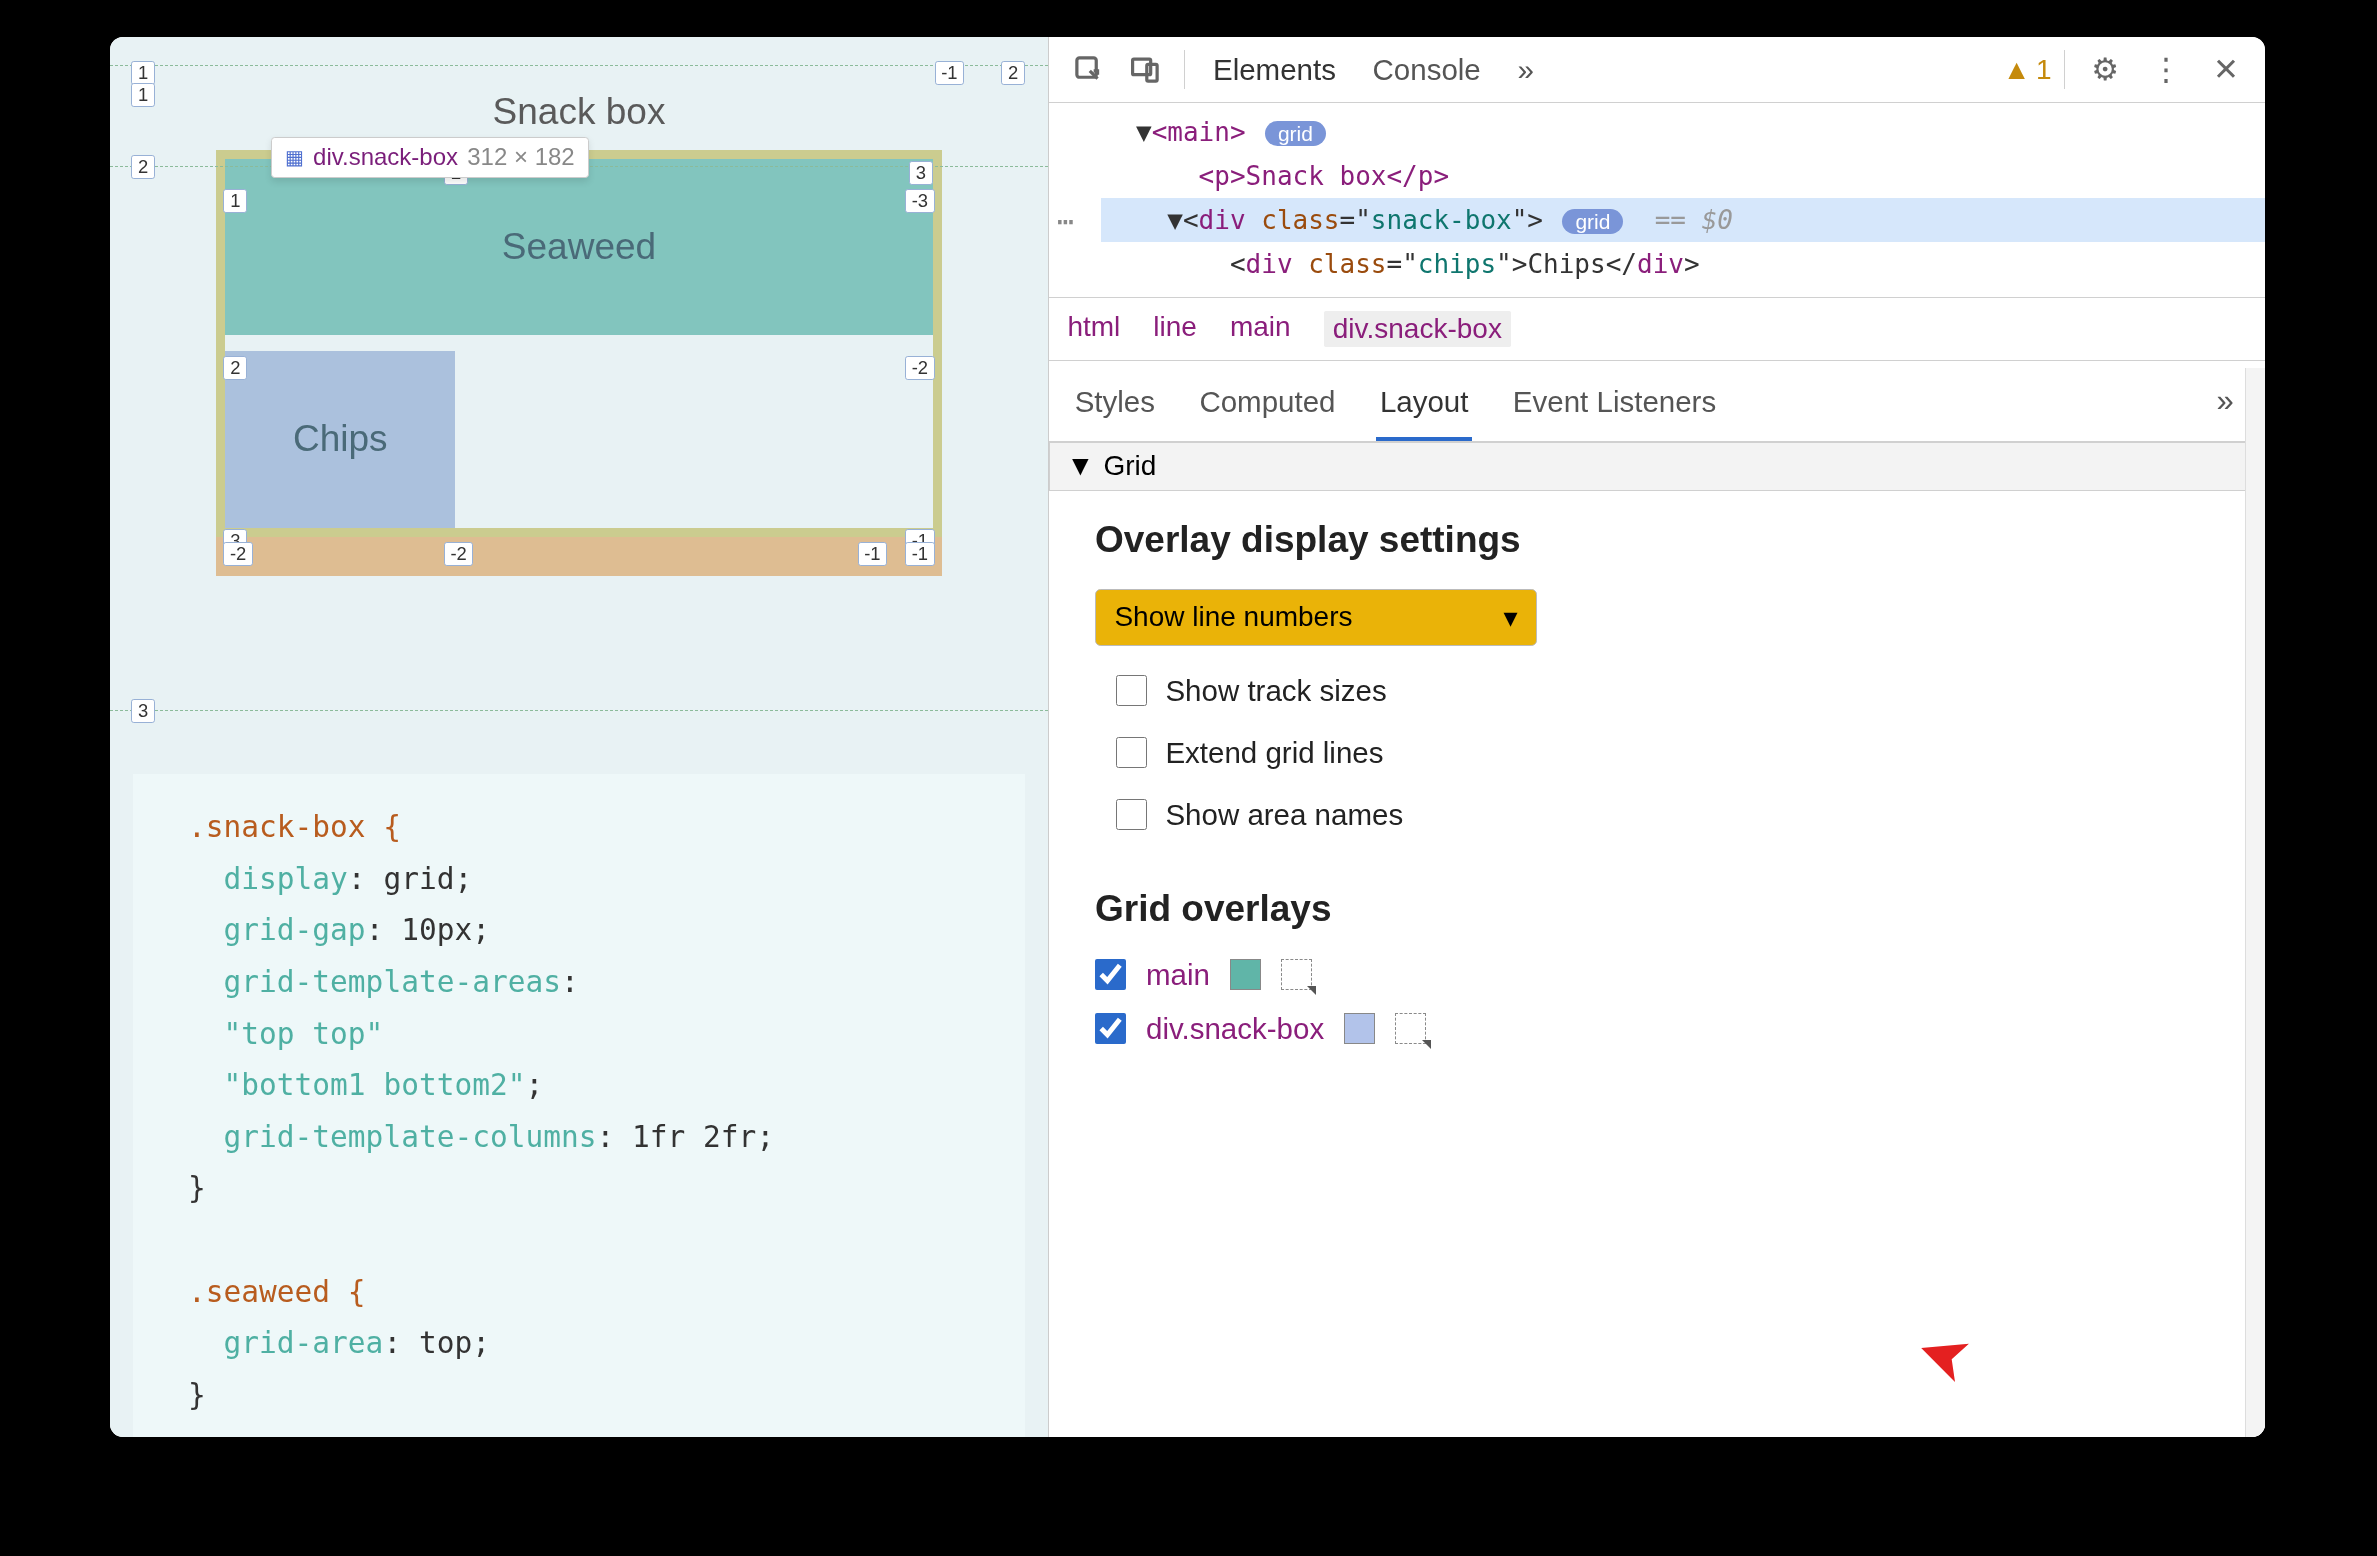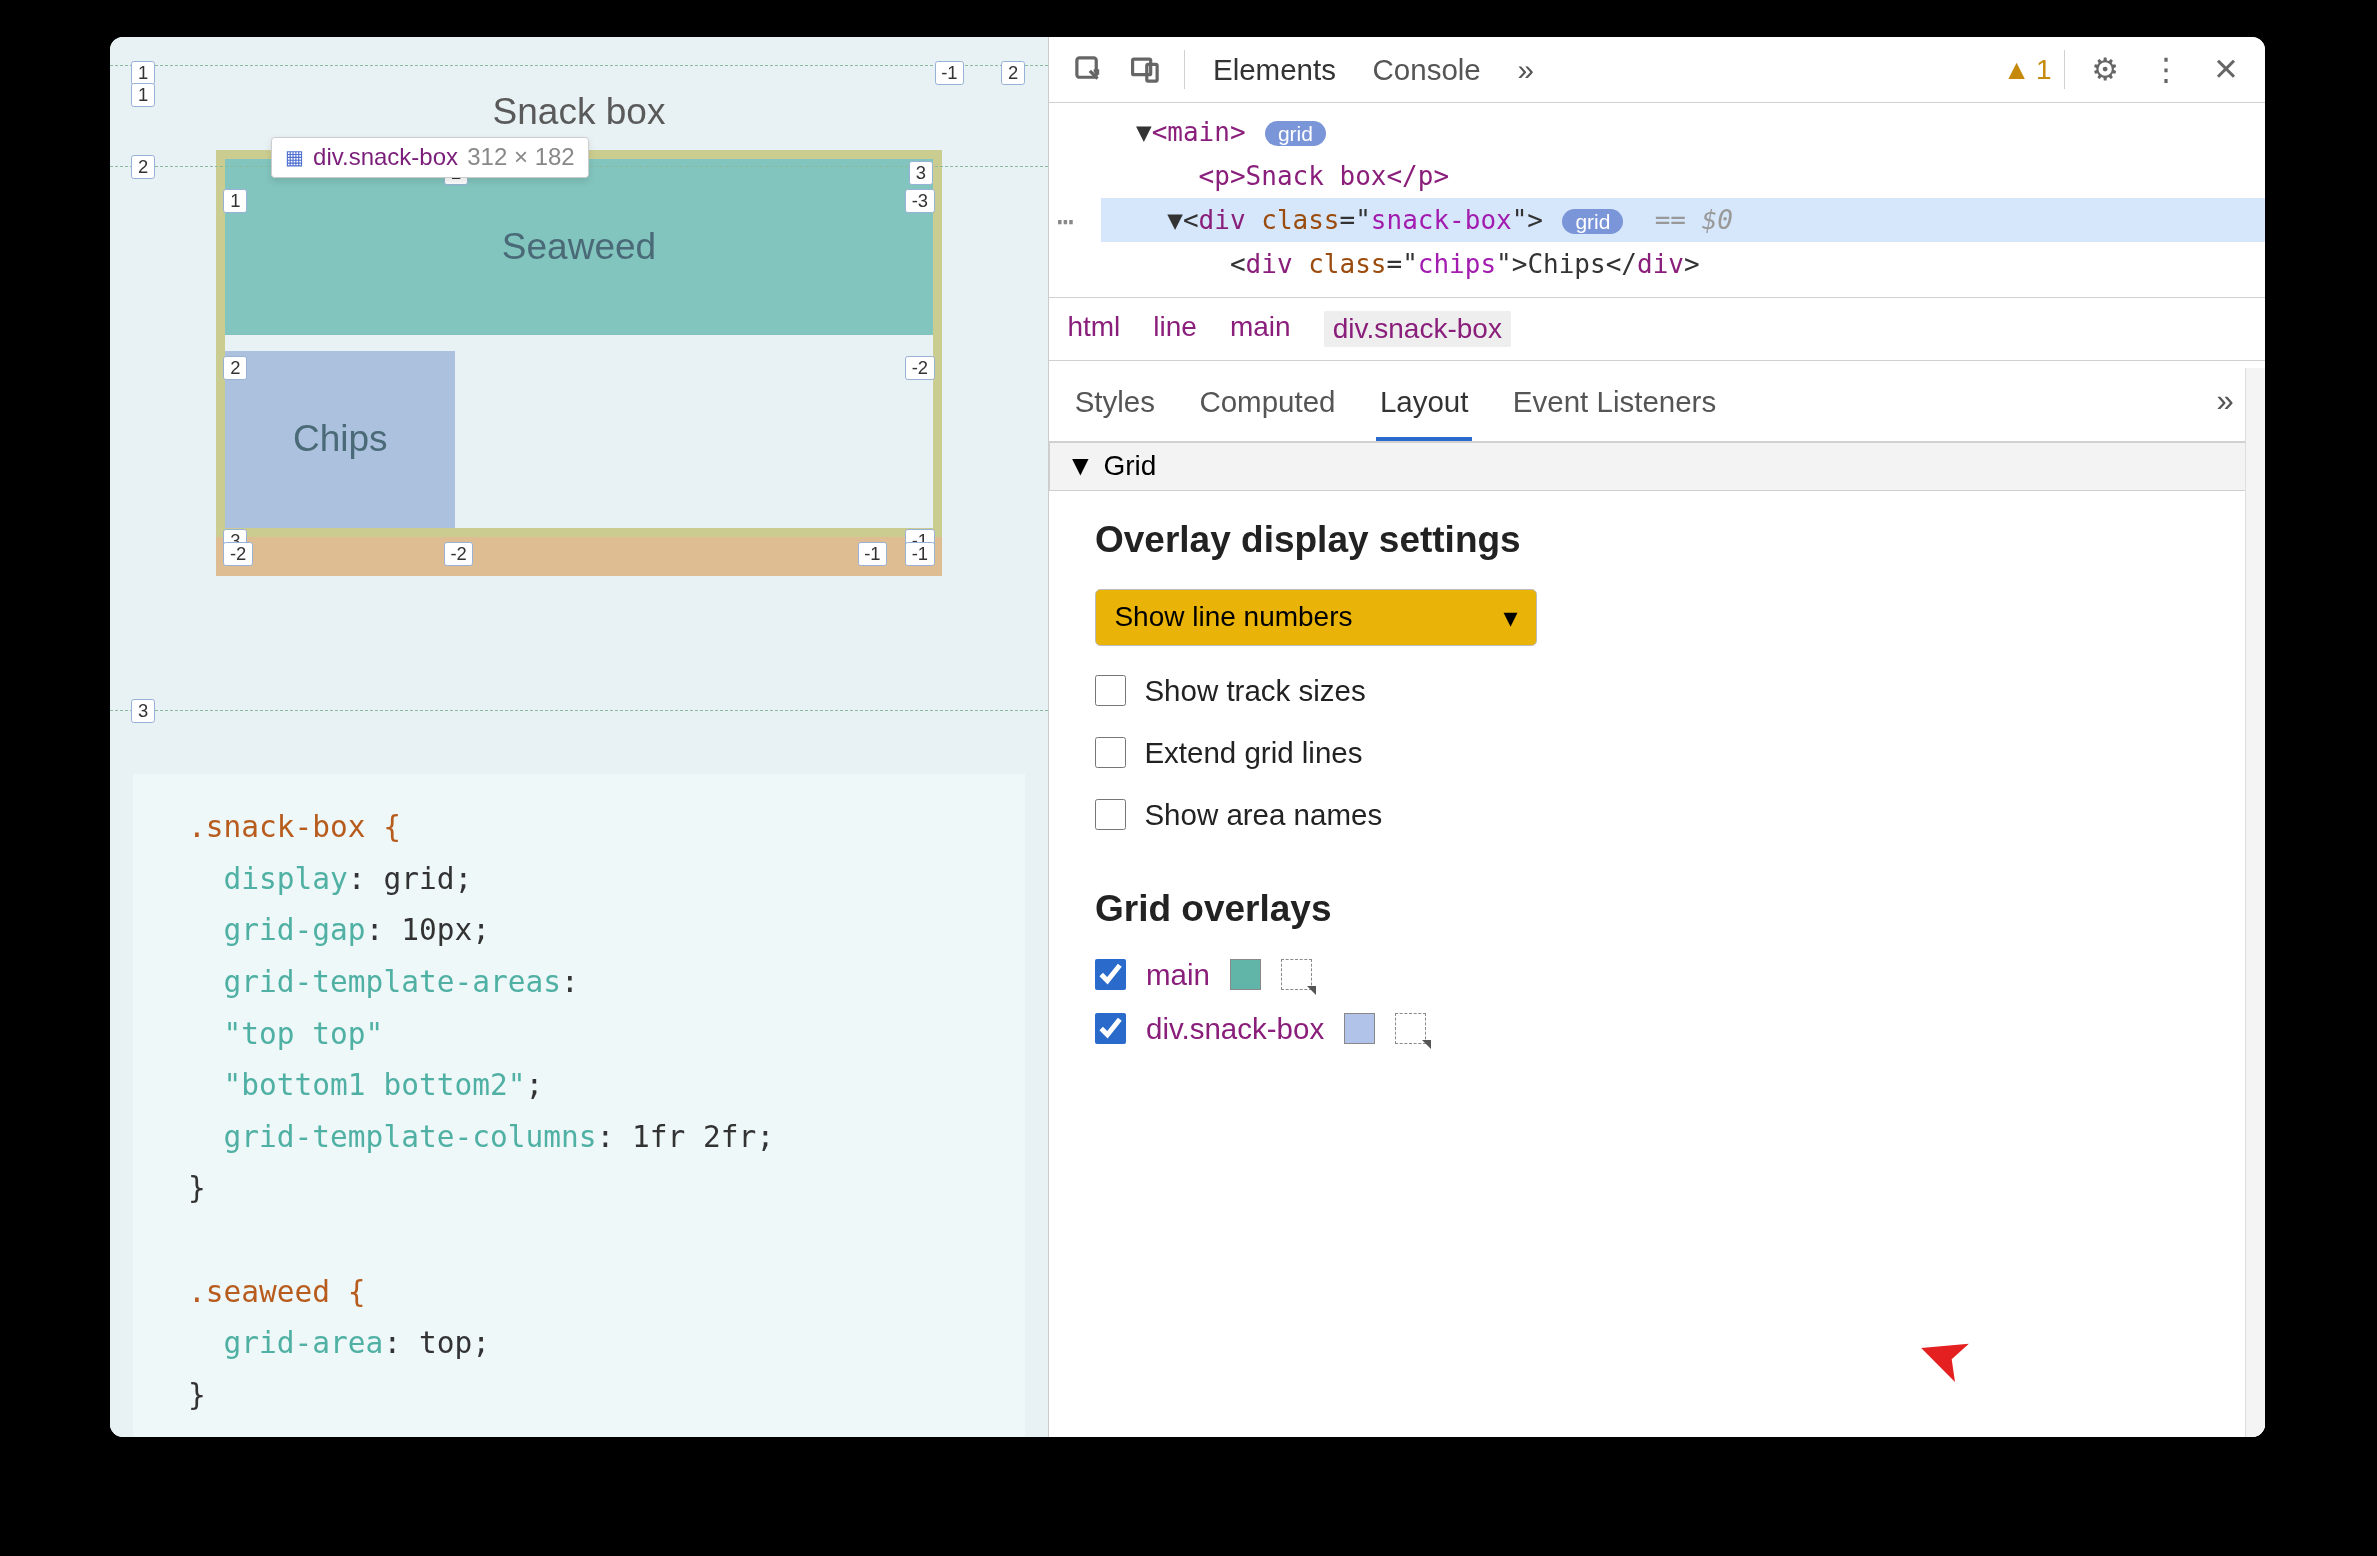--- a/index.html
+++ b/index.html
@@ -157,21 +157,21 @@
   .dom-line.selected { background: #d6e7fb; position:relative; }
   .dom-line.selected::before {
     content: "⋯";
     position: absolute;
     left: -44px;
     color:#888;
     font-size: 28px;
   }
   .tag { color: #8a1e7b; }
   .attr { color: #9a4b0d; }
-  .attrval { color: #a21caf; }
+  .attrval { color: #0f766e; }
   .grid-badge {
     background: #7a95d8; color:#fff;
     border-radius: 13px;
     padding: 0.9px 13px;
     font-size: 21px;
     margin-left: 3.7px;
     font-family: -apple-system, sans-serif;
   }
   .dollar { color:#999; font-style: italic; }
 
@@ -226,20 +226,21 @@
     justify-content:space-between;
     background:#eab308;
   }
   .check-row {
     display:flex;
     align-items:center;
     gap: 18.4px;
     font-size: 29.5px;
     color:#222;
     margin-top: 28px;
+    margin-left: 21px;
   }
   .check-row input[type=checkbox]{
     width:31px; height:31px;
     accent-color:#2a6acb;
   }
   .overlay-row {
     display:flex; align-items:center; gap:20px;
     font-size: 29.5px; color:#8a1e7b;
     margin-top: 20px;
   }

